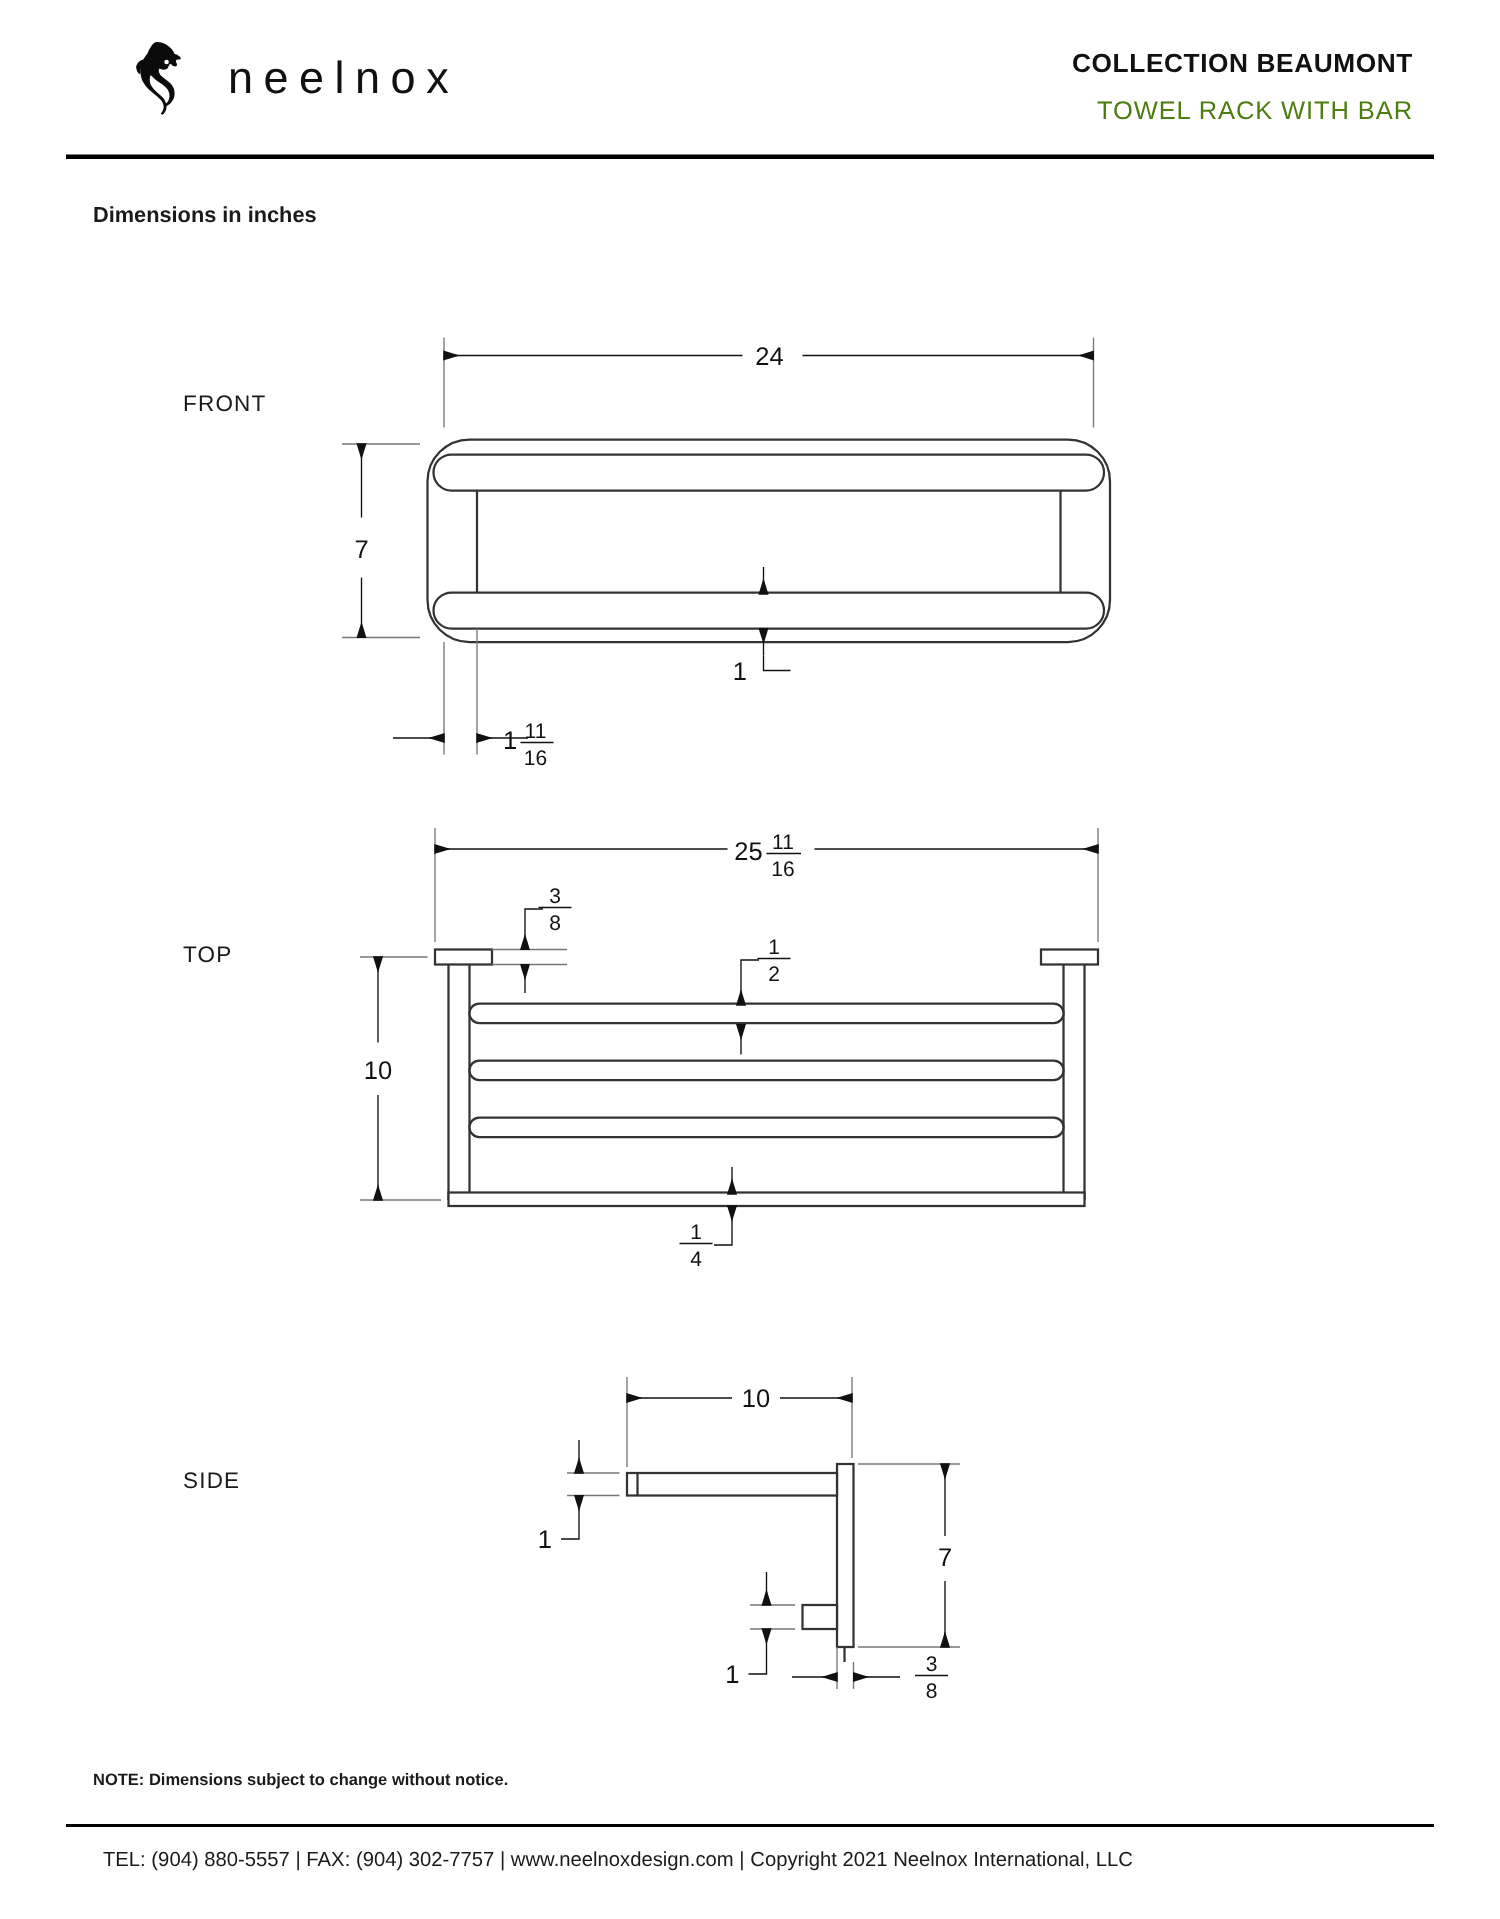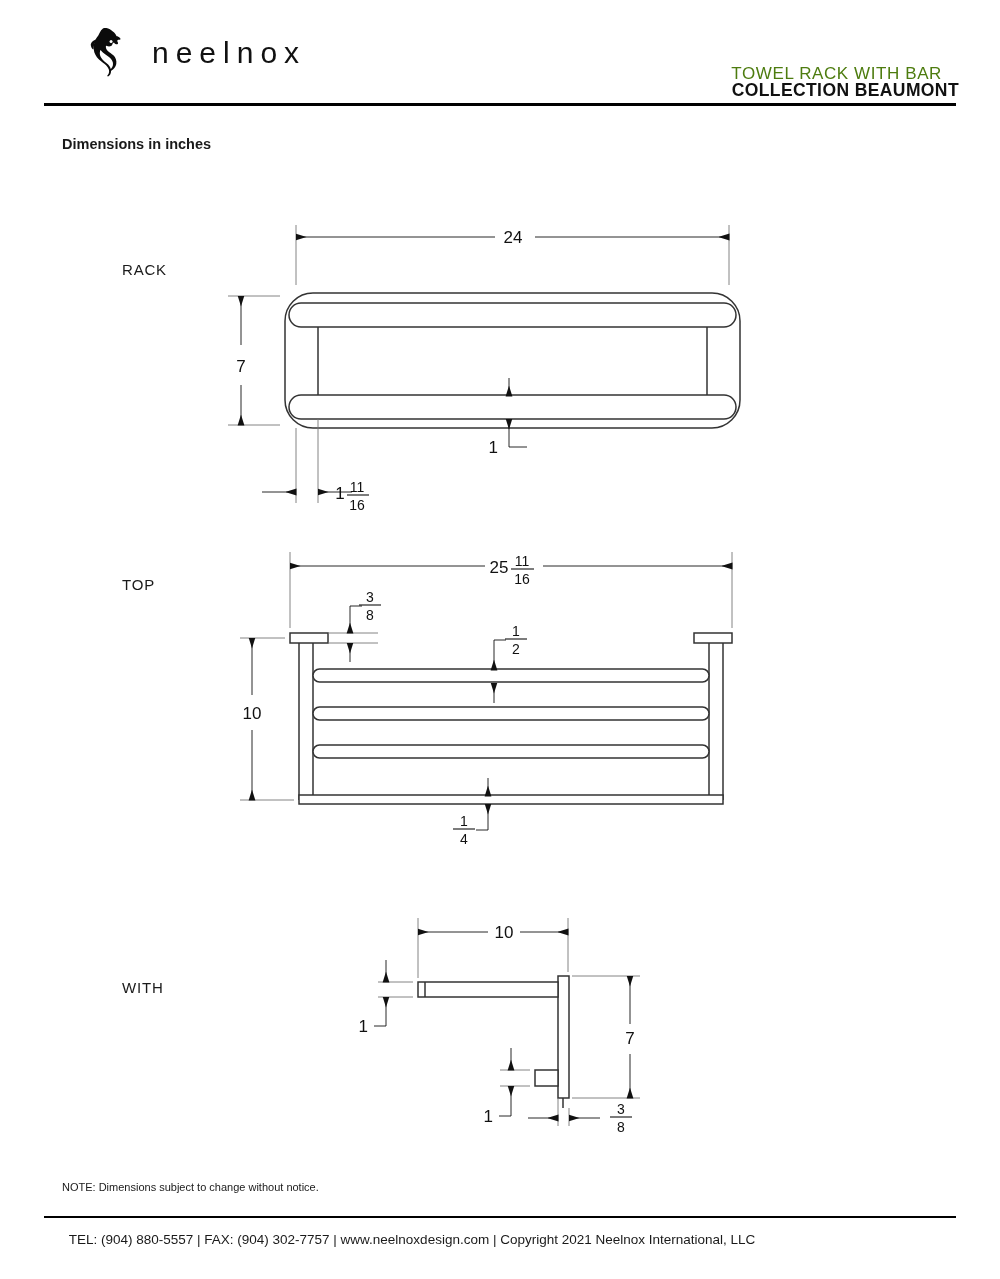--- a/index.html
+++ b/index.html
@@ -36,28 +36,27 @@
     margin-left: 16px;
     font-size: 30px;
     font-weight: 300;
     letter-spacing: 7px;
     color: #111;
     line-height: 1;
     font-family: "Liberation Sans", sans-serif;
   }
   #collection-title {
     position: absolute;
-    right: 41px;
+    right: 58px;
     top: 32px;
     font-size: 17.5px;
     font-weight: bold;
     letter-spacing: 0.4px;
     color: #111;
     text-align: right;
-    margin-top: 48px;
   }
   #product-title {
     position: absolute;
     right: 58px;
     top: 64px;
     font-size: 17px;
     font-weight: 300;
     letter-spacing: 0.6px;
     color: #4d7c0f;
     text-align: right;
@@ -83,40 +82,40 @@
 
   
   .view-label {
     position: absolute;
     font-size: 15px;
     font-weight: 300;
     letter-spacing: 0.8px;
     color: #1a1a1a;
   }
   #label-front { left: 122px; top: 261px; }
-  #label-top   { left: 122px; top: 576px; }
+  #label-top   { left: 122px; top: 628px; }
   #label-side  { left: 122px; top: 979px; }
 
   
   #drawing {
     position: absolute;
     left: 0;
     top: 0;
     width: 1000px;
     height: 1279px;
     pointer-events: none;
   }
 
   
   #note-line {
     position: absolute;
     left: 62px;
     top: 1181px;
     font-size: 11px;
-    font-weight: 400;
+    font-weight: 700;
     color: #1a1a1a;
   }
   #footer-rule {
     position: absolute;
     left: 44px;
     top: 1216px;
     width: 912px;
     height: 2px;
     background: #000;
   }
@@ -145,23 +144,23 @@
     <div id="logo-wordmark">neelnox</div>
   </div>
 
   <div id="collection-title">COLLECTION BEAUMONT</div>
   <div id="product-title">TOWEL RACK WITH BAR</div>
   <div id="header-rule"></div>
 </div>
 
 <div id="units-note">Dimensions in inches</div>
 
-<div class="view-label" id="label-front">RACK</div>
+<div class="view-label" id="label-front">FRONT</div>
 <div class="view-label" id="label-top">TOP</div>
-<div class="view-label" id="label-side">WITH</div>
+<div class="view-label" id="label-side">SIDE</div>
 
 <svg id="drawing" viewBox="0 0 1000 1279">
   <defs>
     <marker id="arrowEnd" markerWidth="11" markerHeight="8" refX="10.5" refY="4" orient="auto" markerUnits="userSpaceOnUse">
       <path d="M0,4 L11,0.6 L11,7.4 Z" fill="#111"></path>
     </marker>
     <marker id="arrowStart" markerWidth="11" markerHeight="8" refX="0.5" refY="4" orient="auto" markerUnits="userSpaceOnUse">
       <path d="M11,4 L0,0.6 L0,7.4 Z" fill="#111"></path>
     </marker>
     <style>

